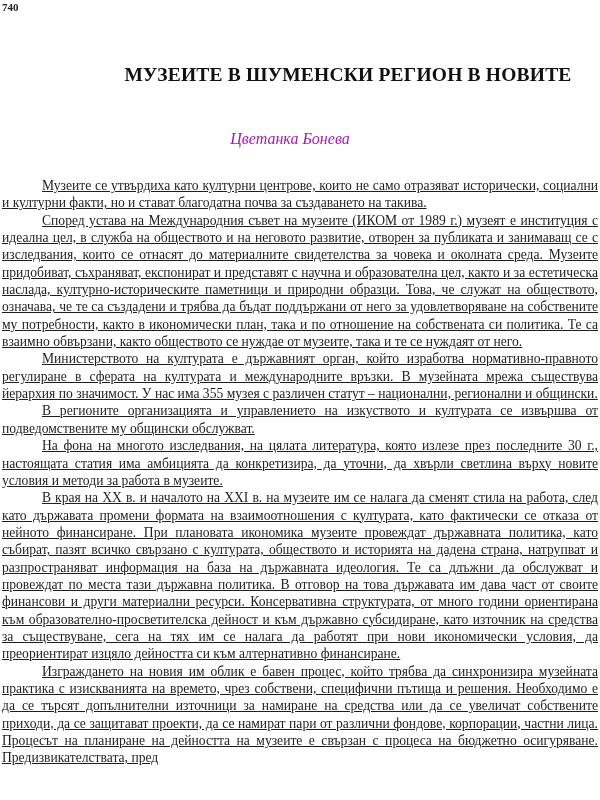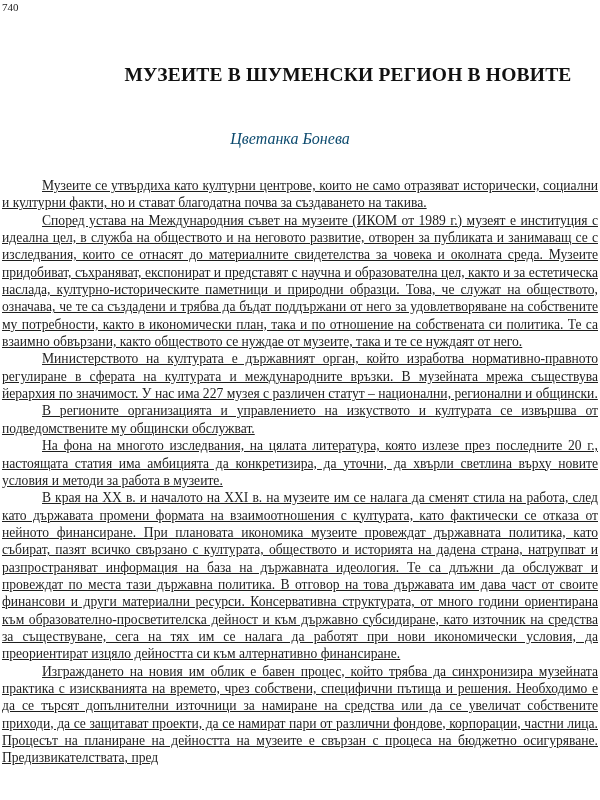--- a/index.html
+++ b/index.html
@@ -2,30 +2,30 @@
 <html><head>
 <meta charset="utf-8">
 <style>
   html, body { margin: 0; padding: 0; background: #ffffff; }
   body {
     width: 600px; height: 800px; overflow: hidden; position: relative;
     font-family: "Liberation Serif", "DejaVu Serif", serif; color: #1a1a1a;
   }
   .page-number {
     position: absolute; left: 2px; top: 1px;
-    font-size: 11px; font-weight: normal; color: #222;
+    font-size: 11px; font-weight: bold; color: #222;
   }
   .title {
     position: absolute; left: 0; width: 600px; top: 62px;
     text-align: center; font-weight: bold; font-size: 19.5px;
     line-height: 26px; letter-spacing: 0.2px; color: #111; padding-left: 48px;
   }
   .author {
     position: absolute; left: 0; width: 580px; top: 130px;
-    text-align: center; font-style: italic; font-size: 16px; color: #0c4a6e;
+    text-align: center; font-style: italic; font-size: 16px; color: #a21caf;
   }
   .body {
     position: absolute; left: 2px; width: 596px; top: 177px;
     font-size: 13.6px; line-height: 17.35px; text-align: justify;
     color: #1e1e1e;
   }
   .body p { margin: 0; text-indent: 40px; text-decoration: underline; }
   .u { text-decoration: underline; }
 </style>
 </head>
@@ -35,18 +35,18 @@
 
 <div class="title">
   <div>МУЗЕИТЕ В ШУМЕНСКИ РЕГИОН В НОВИТЕ</div>
 </div>
 
 <div class="author">Цветанка Бонева</div>
 
 <div class="body">
   <p>Музеите се утвърдиха като културни центрове, които не само отразяват исторически, социални и културни факти, но и стават благодатна почва за създаването на такива.</p>
   <p>Според устава на Международния съвет на музеите (ИКОМ от 1989 г.) музеят е институция с идеална цел, в служба на обществото и на неговото развитие, отворен за публиката и занимаващ се с изследвания, които се отнасят до материалните свидетелства за човека и околната среда. Музеите придобиват, съхраняват, експонират и представят с научна и образователна цел, както и за естетическа наслада, културно-историческите паметници и природни образци. Това, че служат на обществото, означава, че те са създадени и трябва да бъдат поддържани от него за удовлетворяване на собствените му потребности, както в икономически план, така и по отношение на собствената си политика. Те са взаимно обвързани, както обществото се нуждае от музеите, така и те се нуждаят от него.</p>
-  <p>Министерството на културата е държавният орган, който изработва нормативно-правното регулиране в сферата на културата и международните връзки. В музейната мрежа съществува йерархия по значимост. У нас има 227 музея с различен статут – национални, регионални и общински.</p>
+  <p>Министерството на културата е държавният орган, който изработва нормативно-правното регулиране в сферата на културата и международните връзки. В музейната мрежа съществува йерархия по значимост. У нас има 355 музея с различен статут – национални, регионални и общински.</p>
   <p>В регионите организацията и управлението на изкуството и културата се извършва от подведомствените му общински обслужват.</p>
-  <p>На фона на многото изследвания, на цялата литература, която излезе през последните 20 г., настоящата статия има амбицията да конкретизира, да уточни, да хвърли светлина върху новите условия и методи за работа в музеите.</p>
+  <p>На фона на многото изследвания, на цялата литература, която излезе през последните 30 г., настоящата статия има амбицията да конкретизира, да уточни, да хвърли светлина върху новите условия и методи за работа в музеите.</p>
   <p><span>В края на XX в. и началото на XXI в. на музеите им се налага да сменят стила на работа, след като държавата промени формата на взаимоотношения с културата, </span><span class="u">като фактически се отказа от нейното финансиране</span><span>. При плановата икономика музеите провеждат държавната политика, като събират, пазят всичко свързано с културата, обществото и историята на дадена страна, натрупват и разпространяват информация на база на държавната идеология. Те са длъжни да обслужват и провеждат по места тази държавна политика. В отговор на това държавата им дава част от своите финансови и други материални ресурси. Консервативна структурата, от много години ориентирана към образователно-просветителска дейност и към държавно субсидиране, като източник на средства за съществуване, сега на тях им се налага да работят при нови икономически условия, да преориентират изцяло дейността си към алтернативно финансиране.</span></p>
   <p>Изграждането на новия им облик е бавен процес, който трябва да синхронизира музейната практика с изискванията на времето, чрез собствени, специфични пътища и решения. Необходимо е да се търсят допълнителни източници за намиране на средства или да се увеличат собствените приходи, да се защитават проекти, да се намират пари от различни фондове, корпорации, частни лица. Процесът на планиране на дейността на музеите е свързан с процеса на бюджетно осигуряване. Предизвикателствата, пред</p>
 </div>
 
 </body></html>

